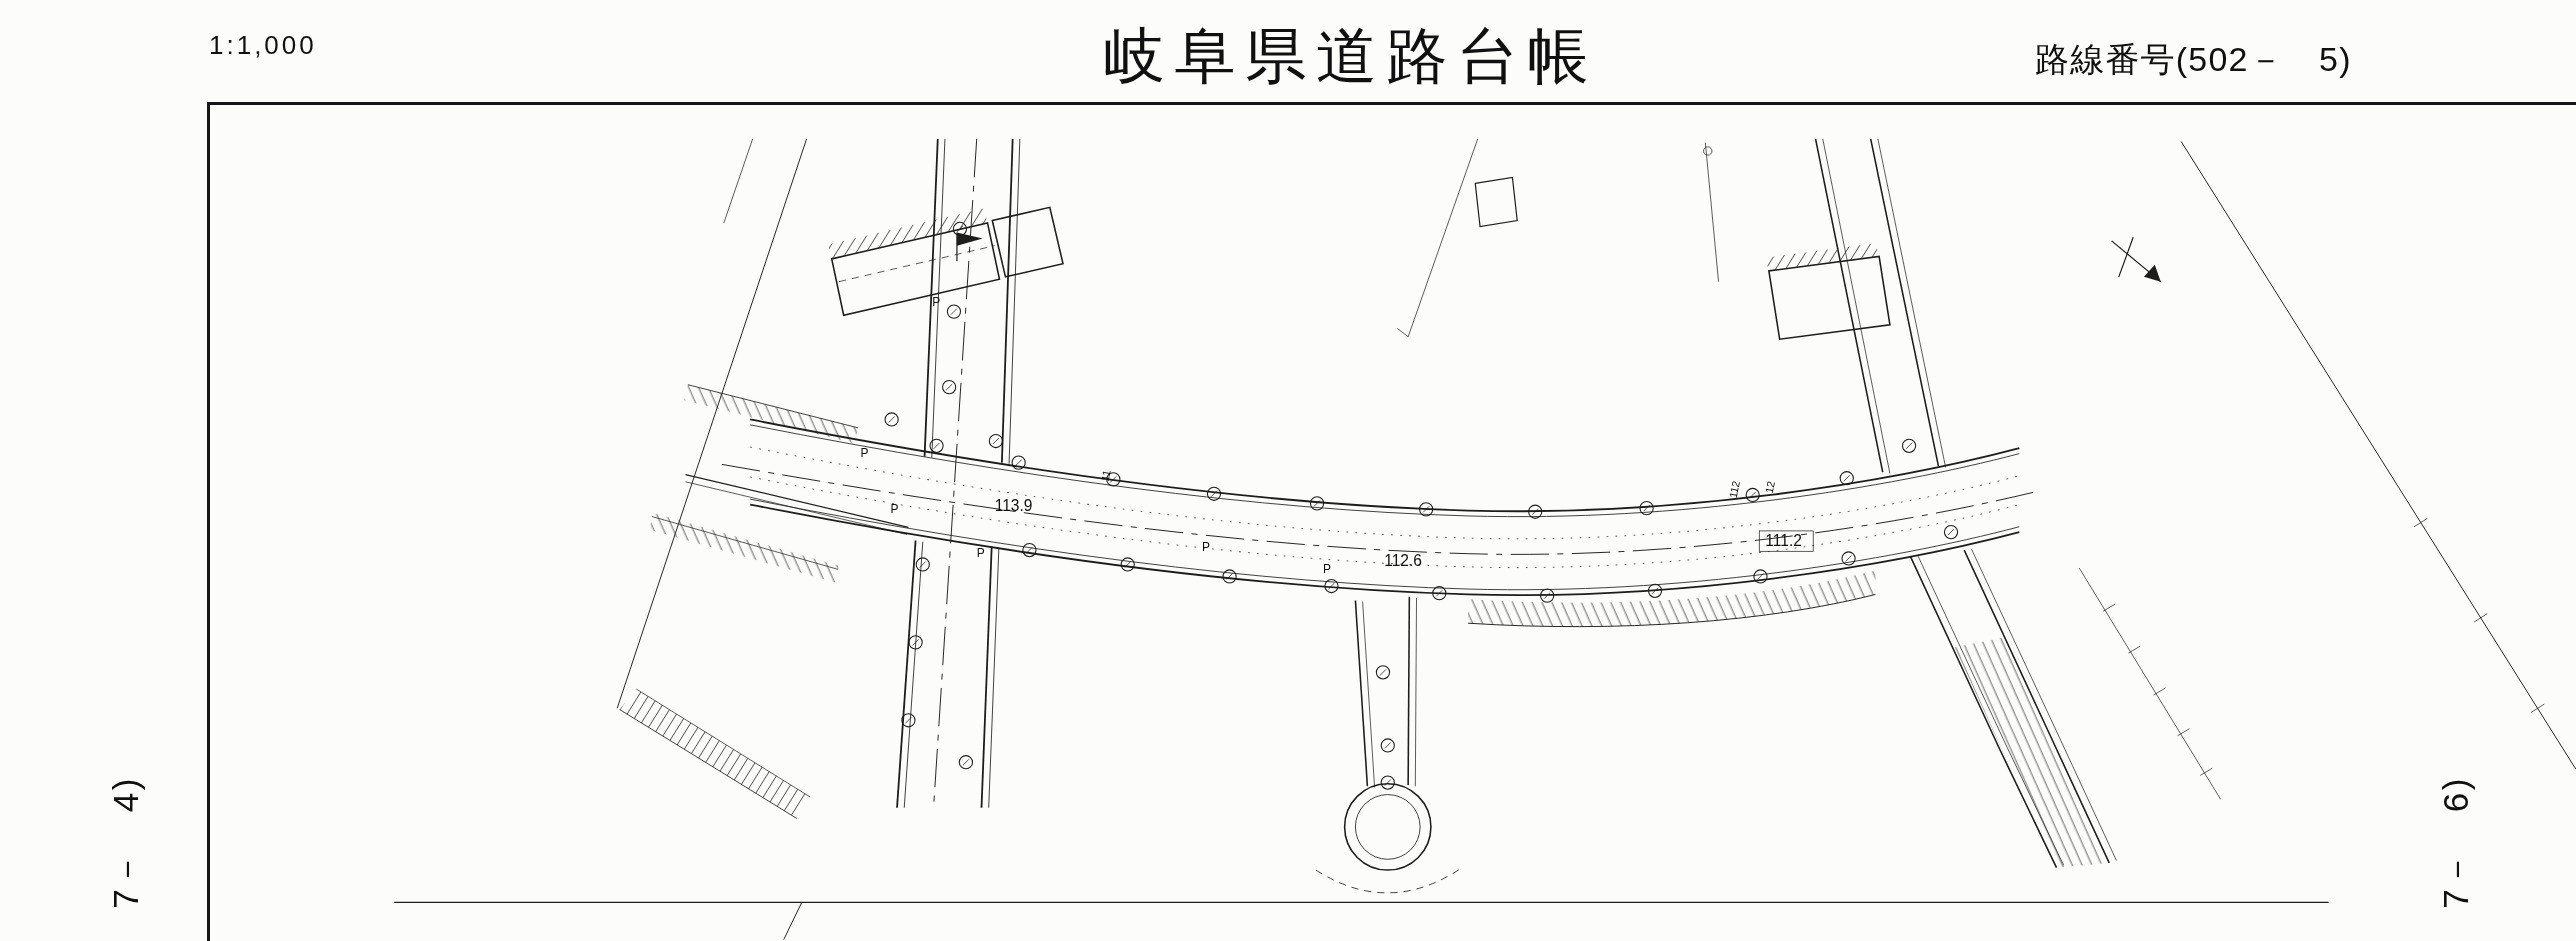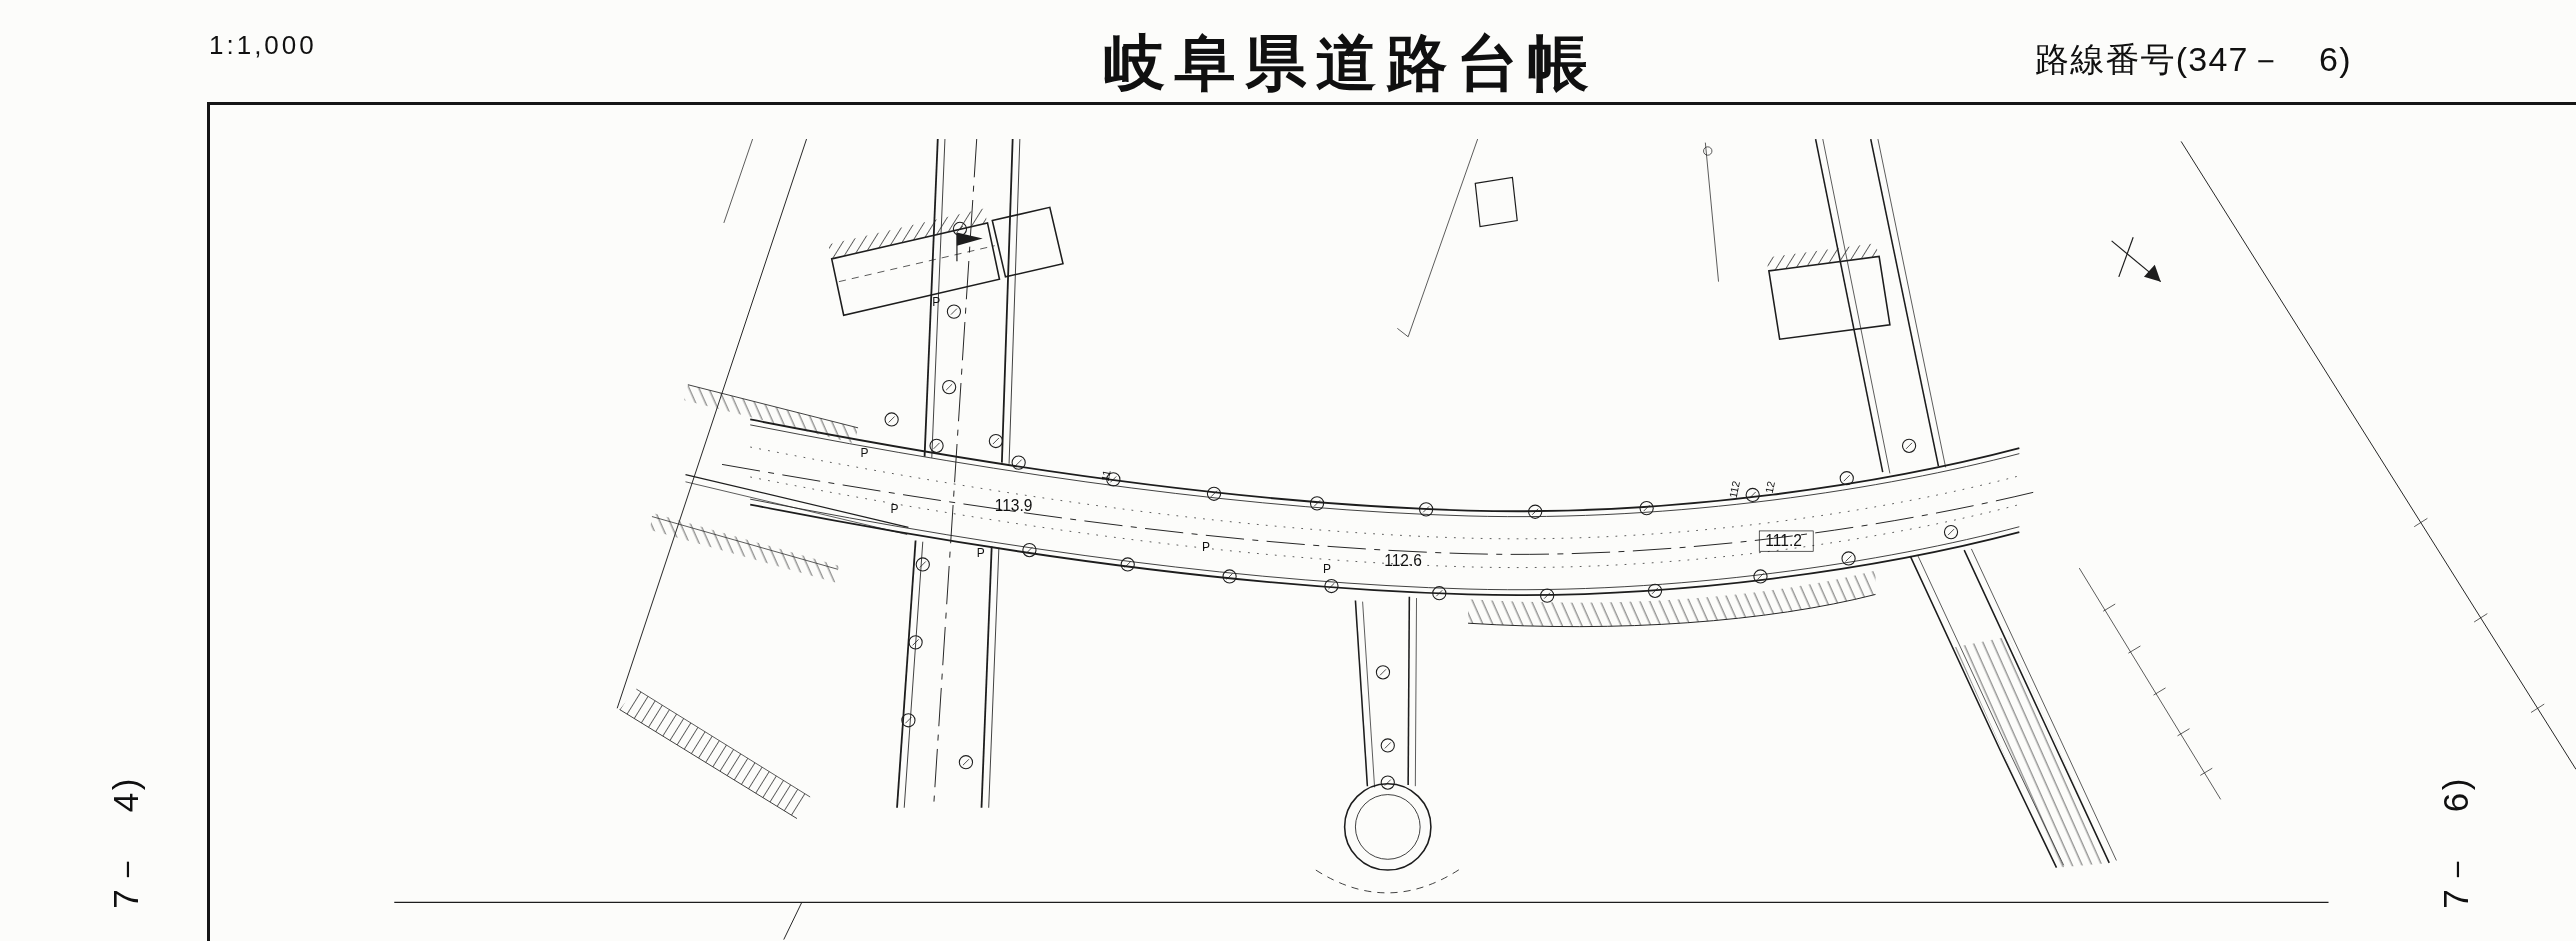--- a/index.html
+++ b/index.html
@@ -2,21 +2,21 @@
 <html style="font-size:9.6px"><head>
 <meta charset="utf-8">
 <style>
   html,body{margin:0;padding:0}
   body{
     width:2576px;height:942px;position:relative;overflow:hidden;
     background:#fcfcfa;color:#101010;
     font-family:"Liberation Sans","DejaVu Sans",sans-serif;
   }
   .scale{position:absolute;left:209px;top:30px;font-size:26px;letter-spacing:3px;white-space:nowrap}
-  .title{position:absolute;left:1104px;top:23px;font-size:61px;font-weight:bold;letter-spacing:9.6px;white-space:nowrap}
+  .title{position:absolute;left:1104px;top:16px;font-size:61px;font-weight:normal;letter-spacing:9.6px;white-space:nowrap}
   .route{position:absolute;left:2035px;top:37px;font-size:34px;letter-spacing:1.2px;white-space:nowrap}
   .frame{position:absolute;left:207px;top:102px;width:2369px;height:840px;
          border-top:3px solid #161616;border-left:3px solid #161616;box-sizing:border-box}
   .edge-wrap{position:absolute;width:108px;height:199px;display:flex;align-items:center;justify-content:center;overflow:visible}
   .edge-left{left:72px;top:743px}
   .edge-right{left:2402px;top:743px}
   .edge-wrap span{display:block;transform:rotate(-90deg);white-space:nowrap;font-size:35px;letter-spacing:2.4px}
   svg.map{position:absolute;left:0;top:0}
   .ln{stroke:#1d1d1d;fill:none;stroke-linecap:butt}
   .w3{stroke-width:3}.w26{stroke-width:2.6}.w2{stroke-width:2}.w16{stroke-width:1.6}.w14{stroke-width:1.4}.w12{stroke-width:1.2}
@@ -300,21 +300,21 @@
     <text class="pm" x="1630" y="930">P</text>
     <text class="pm" x="2006" y="920">P</text>
     <text class="pm" x="2208" y="956">P</text>
   </g>
 </svg>
 
 <div class="frame"></div>
 
 <div class="scale">1:1,000</div>
 <div class="title">岐阜県道路台帳</div>
-<div class="route">路線番号(347－　6)</div>
+<div class="route">路線番号(502－　5)</div>
 
 <div class="edge-wrap edge-left">
   <span>7－　4)</span>
 </div>
 <div class="edge-wrap edge-right">
   <span>7－　6)</span>
 </div>
 
 
 </body></html>

